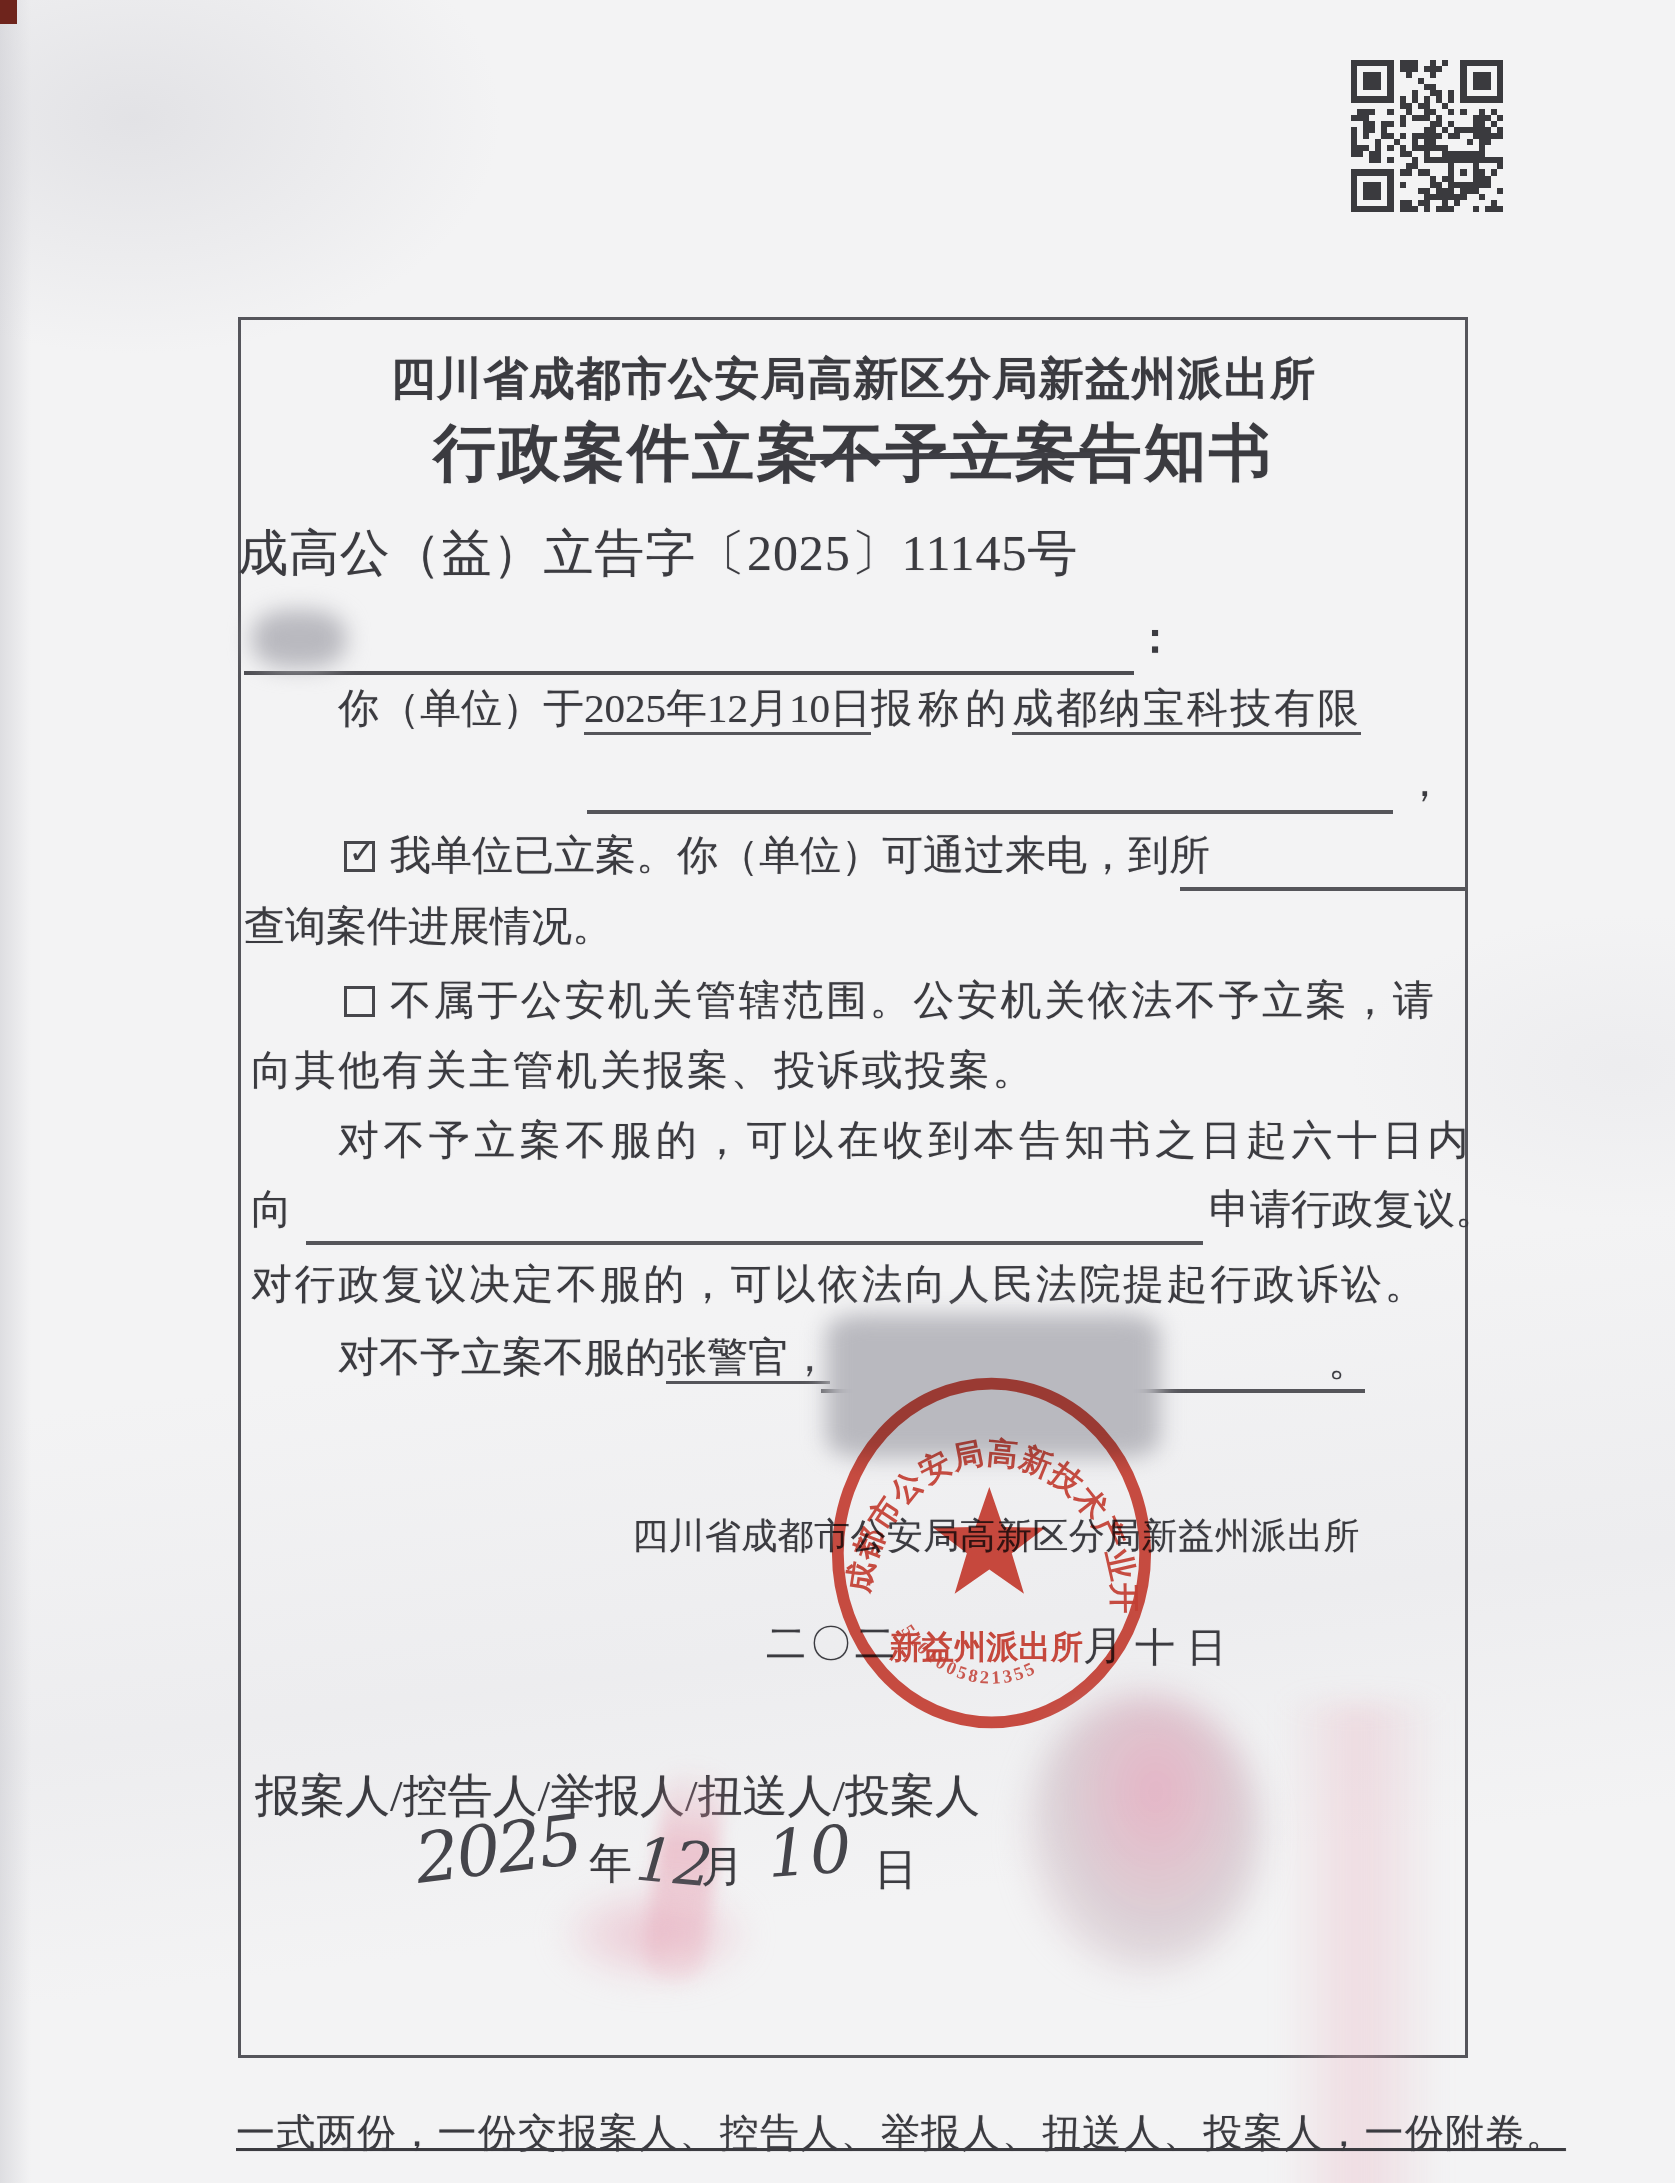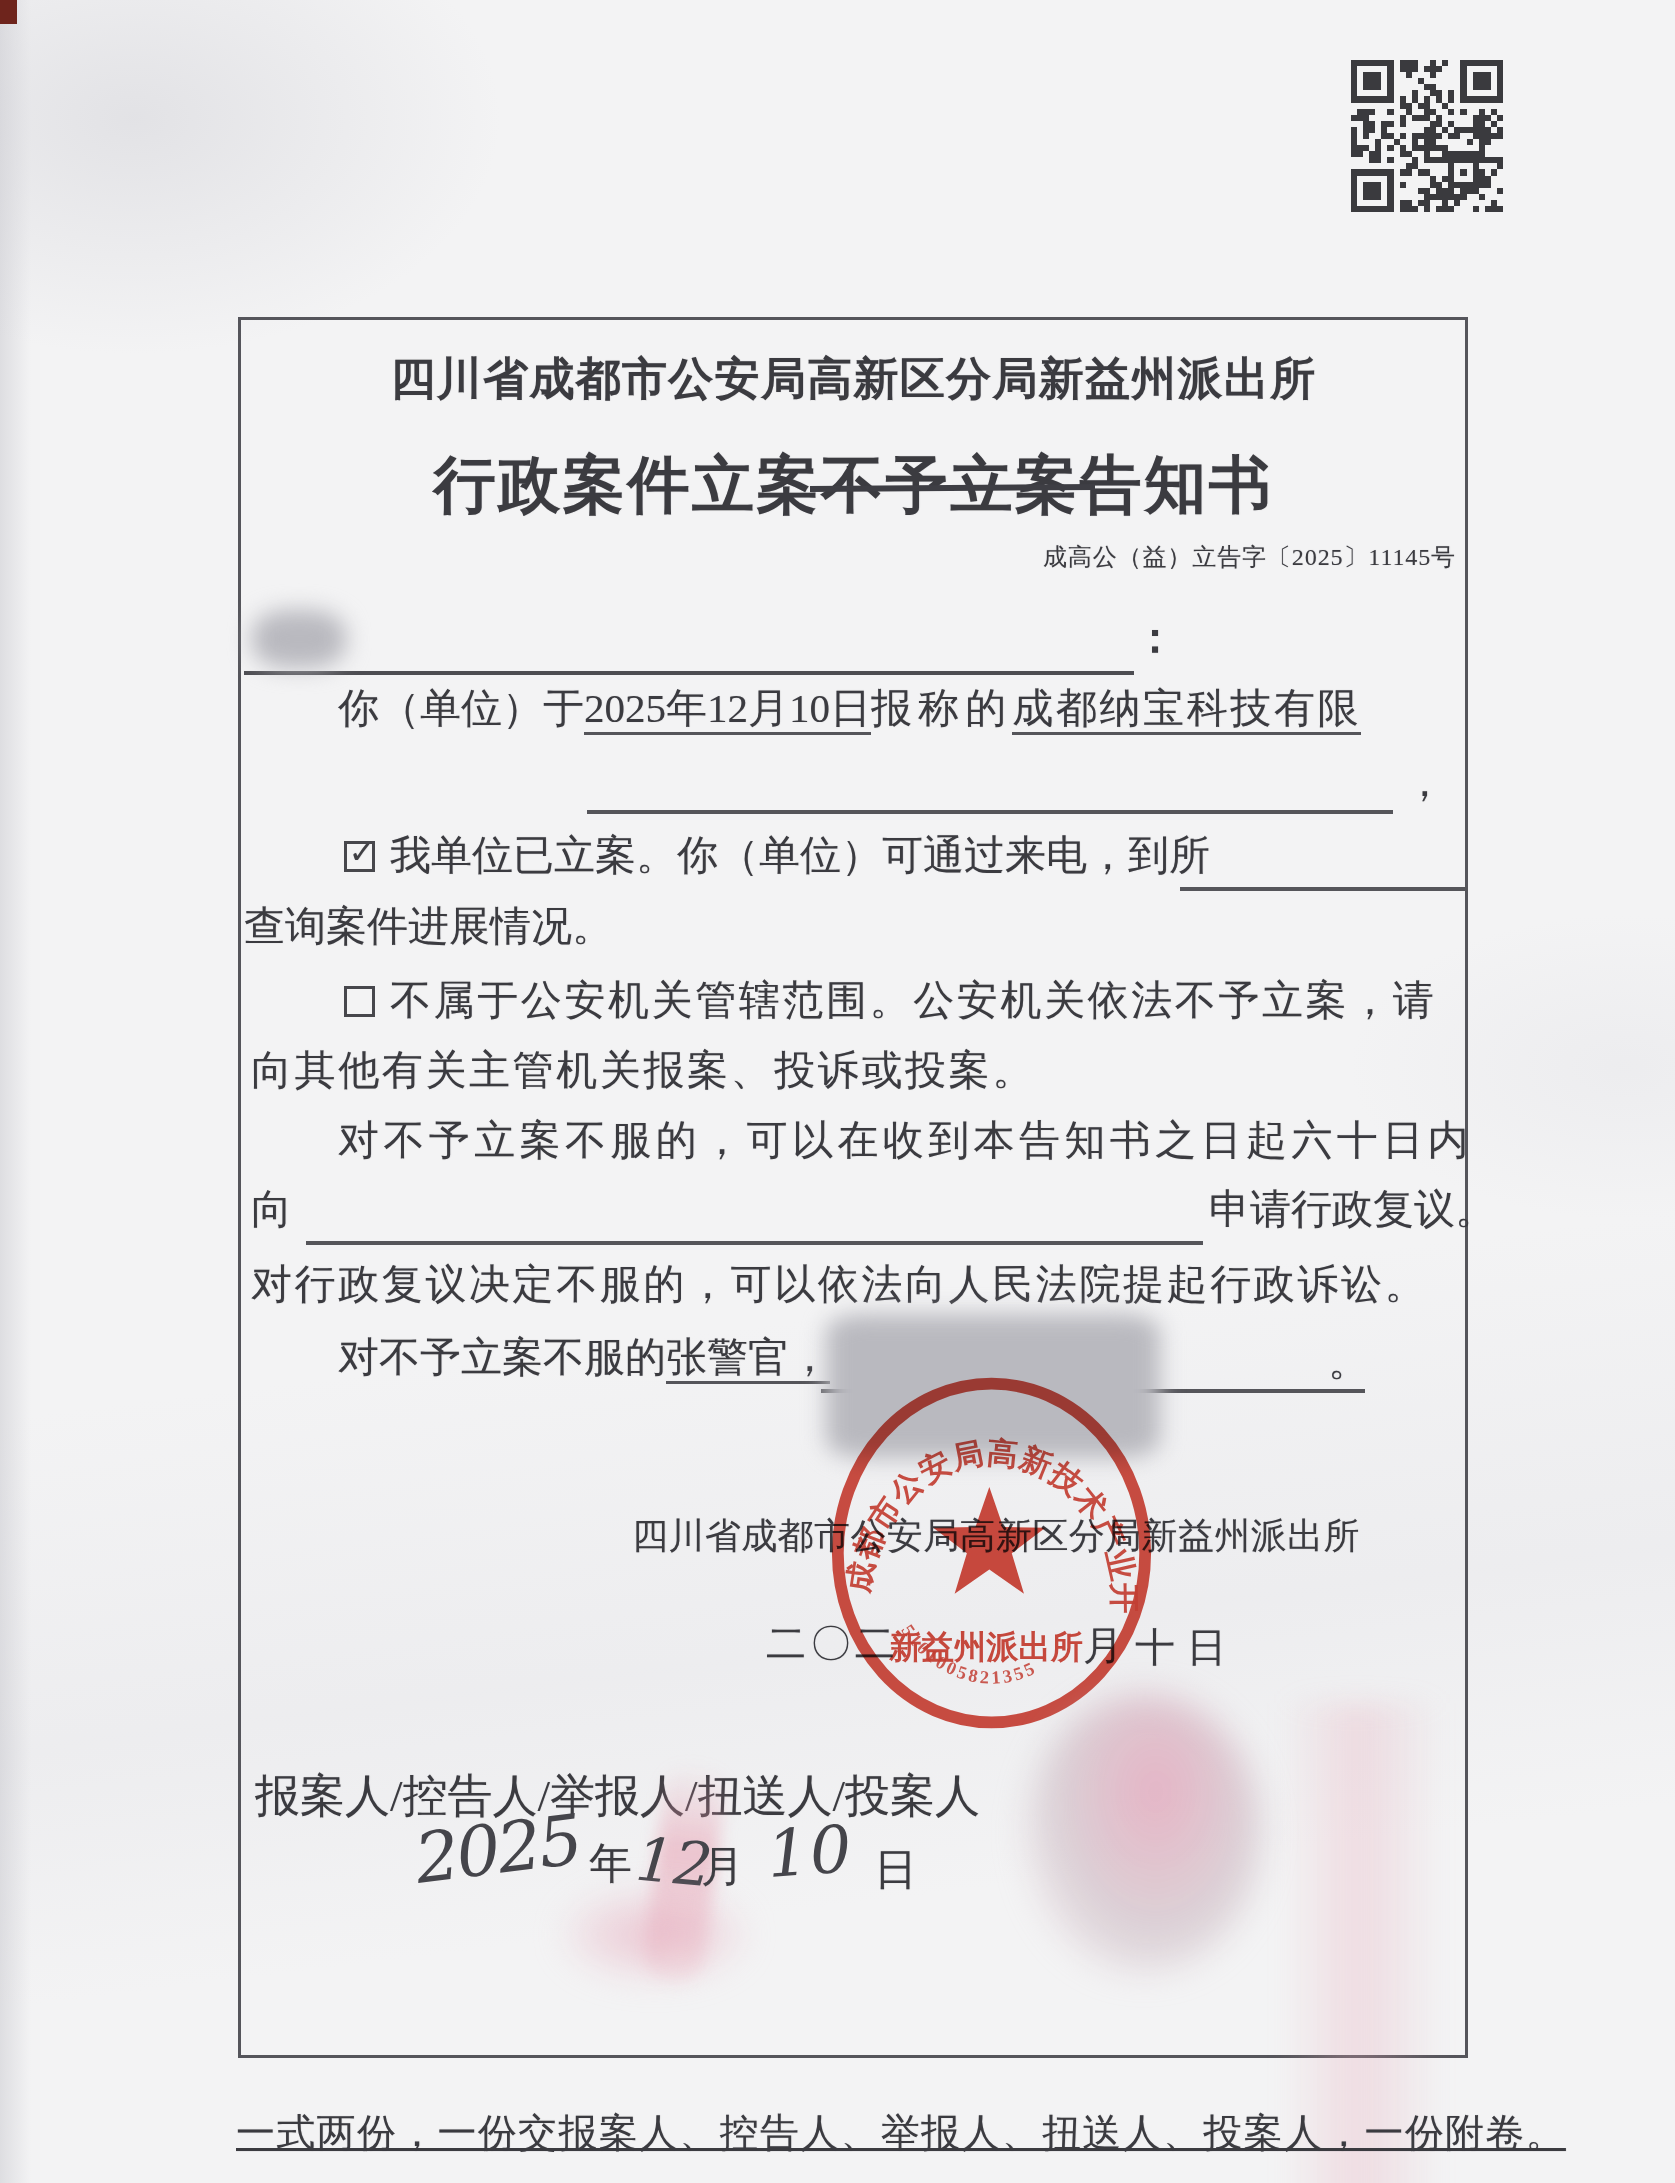--- a/index.html
+++ b/index.html
@@ -19,25 +19,25 @@
   }
   .corner-mark{position:absolute;left:0;top:0;width:16.6px;height:23.6px;background:#6e241c;}
   .doc-text{text-shadow:0.2px 0.2px 0.9px rgba(70,70,78,.38);}
   .line-abs{position:absolute;white-space:nowrap;}
   .frame{position:absolute;left:238px;top:317px;width:1224px;height:1735px;
     border:3.5px solid #55555b;}
   .title1{position:absolute;left:238px;top:349px;width:1231px;text-align:center;
     font-size:45px;font-weight:bold;letter-spacing:1.3px;}
   .title2{position:absolute;left:238px;top:411px;width:1231px;text-align:center;
     font-size:62px;font-weight:bold;letter-spacing:2.6px;}
-  .struck{position:relative;display:inline-block;margin-top:32px;}
+  .struck{position:relative;display:inline-block;}
   .struck::after{content:"";position:absolute;left:-11.4px;right:-15px;top:50%;height:5.7px;
     background:#3e3e44;transform:rotate(-.4deg);}
-  .docnum{position:absolute;left:238px;top:541px;width:1218px;text-align:right;
-    font-size:24px;letter-spacing:0.9px;}
+  .docnum{position:absolute;left:238px;top:520px;width:1218px;
+    font-size:50px;letter-spacing:0.9px;}
   .addr{position:absolute;left:244px;top:606px;width:890px;height:65px;
     border-bottom:4.4px solid #4d4d52;}
   .redact-gray{position:absolute;background:#b9b9bf;border-radius:40%;filter:blur(11.4px);}
   .redact-pink{position:absolute;border-radius:50%;filter:blur(16.6px);}
   .body-line{font-size:41px;}
   .sp6{letter-spacing:2.6px;} .sp10{letter-spacing:4.4px;} .sp14{letter-spacing:6.1px;margin-top:48px;}
   .ul{border-bottom:3.9px solid #55555a;padding-bottom:1px;}
   .hline{position:absolute;height:0;border-bottom:4.4px solid #55555a;}
   .checkbox{display:inline-block;width:25px;height:25px;border:3.1px solid #47474c;
     margin-right:15px;position:relative;vertical-align:-2.6px;background:transparent;}

